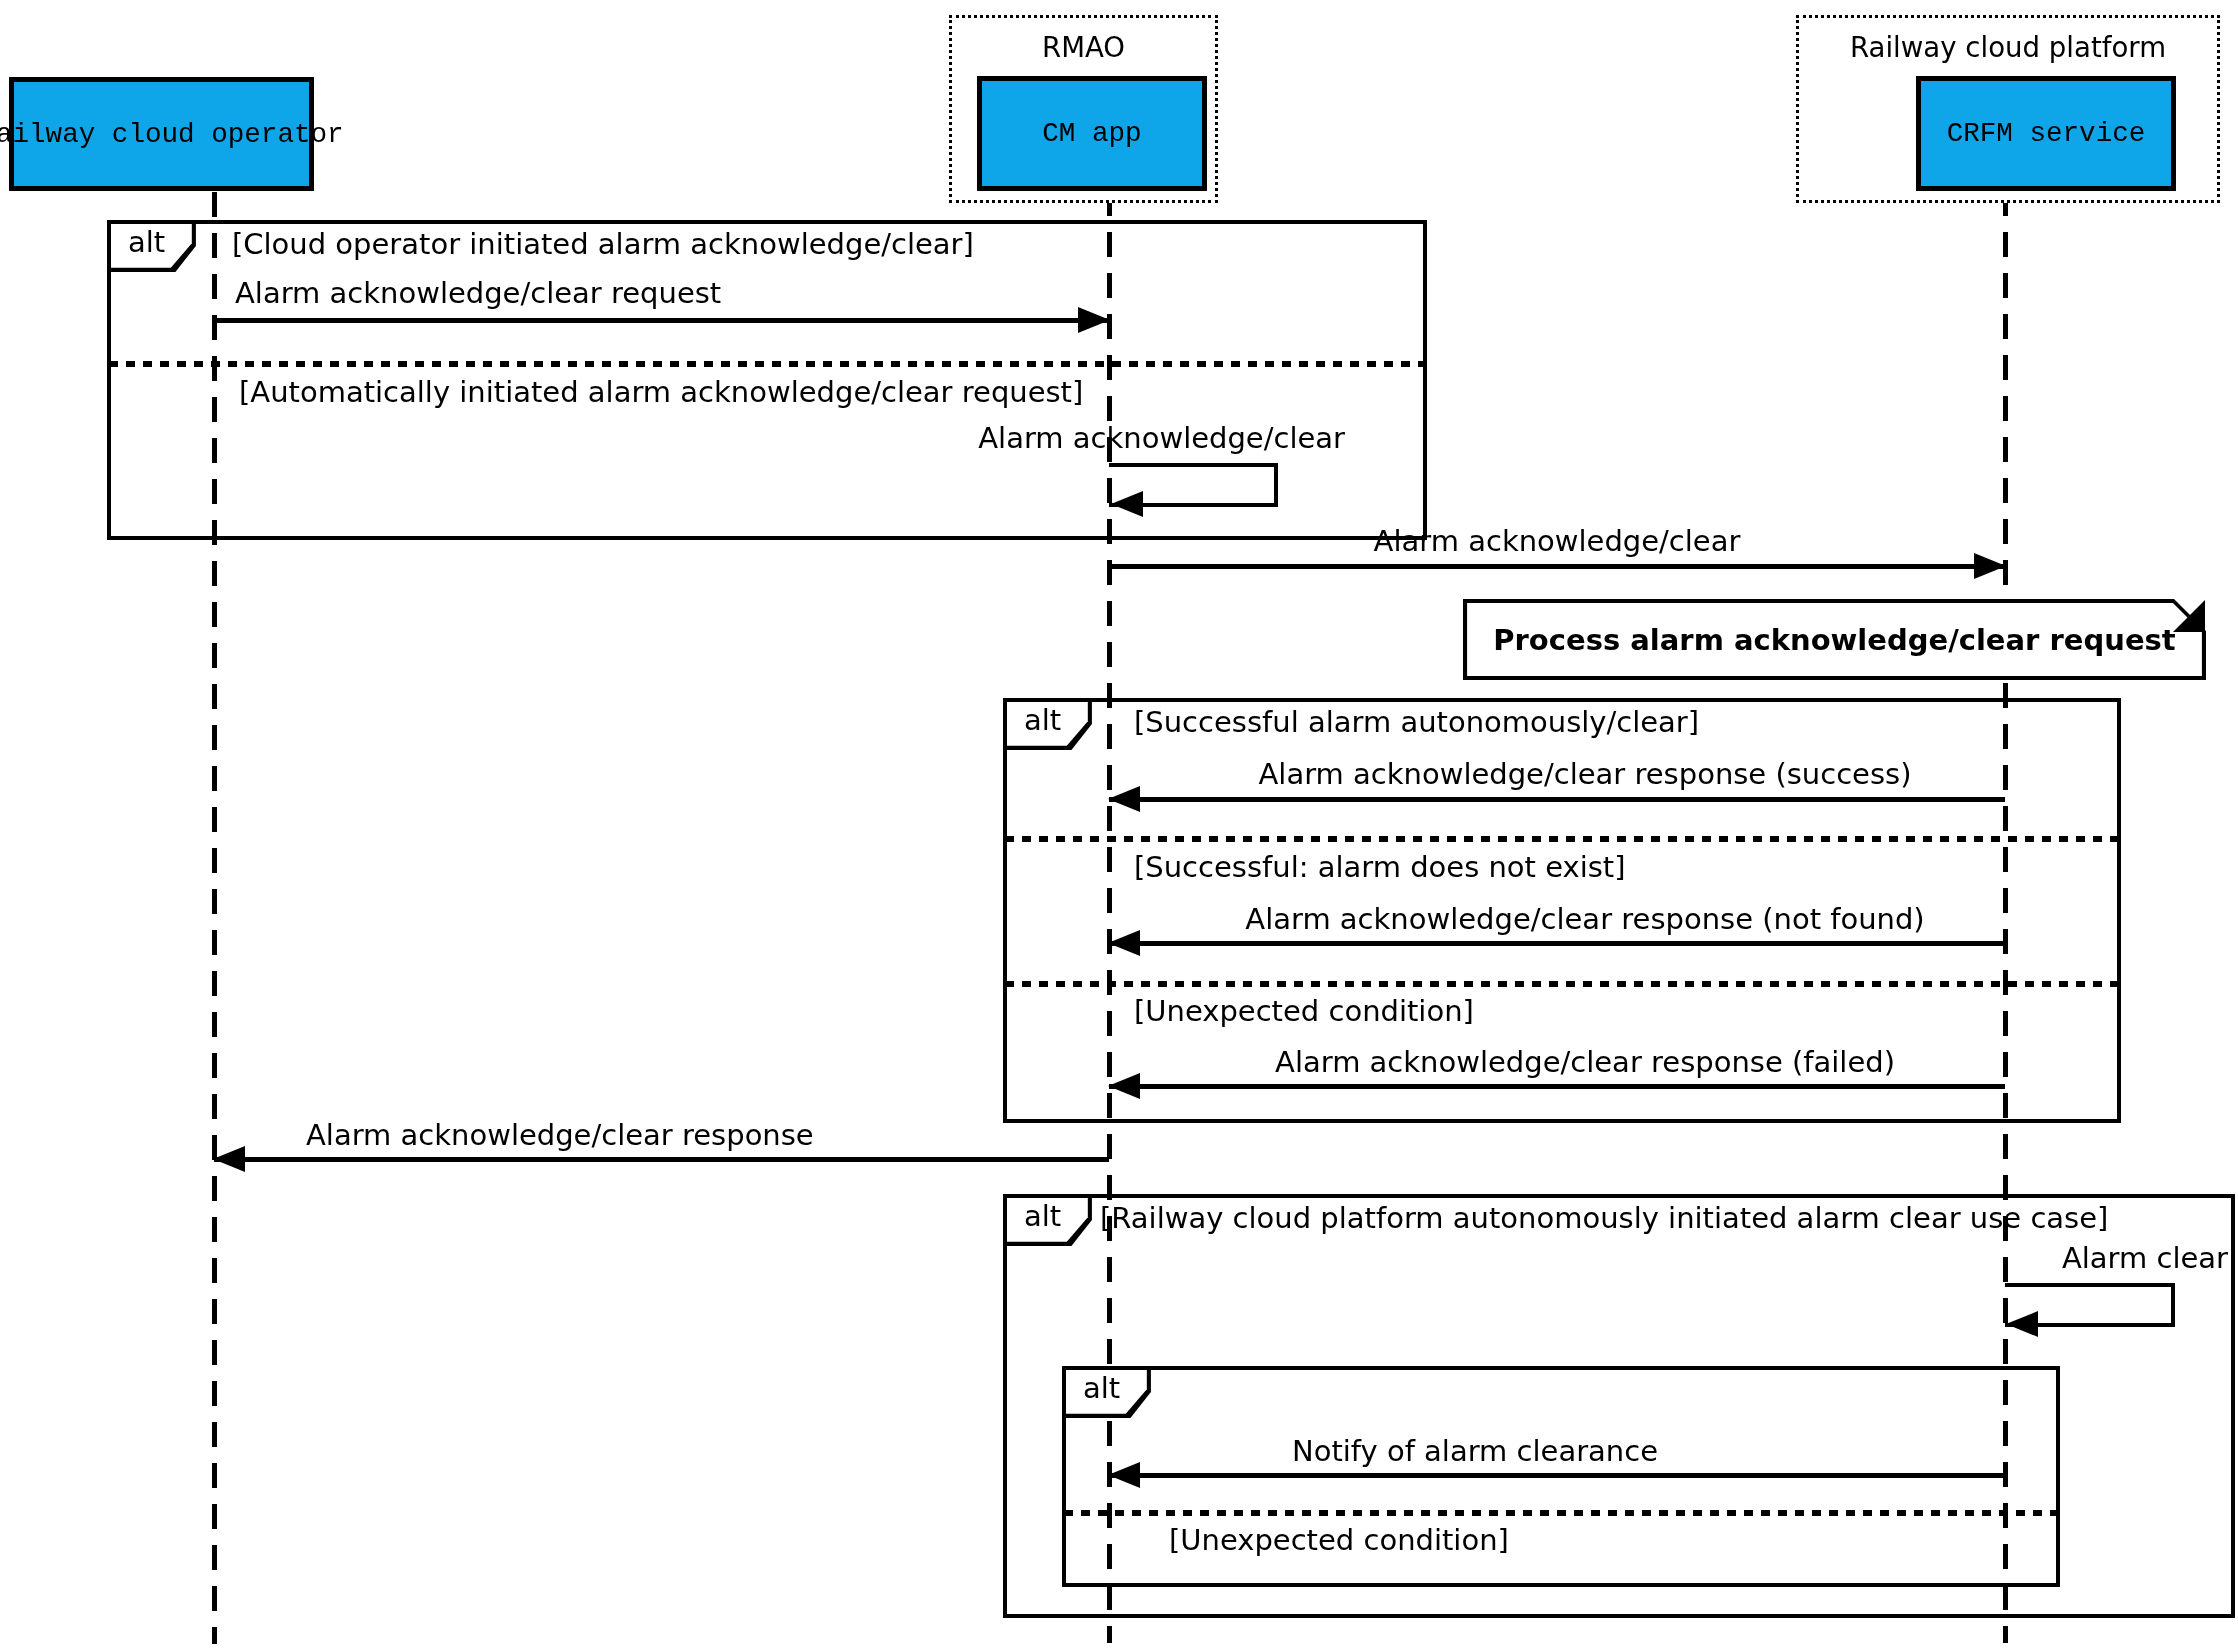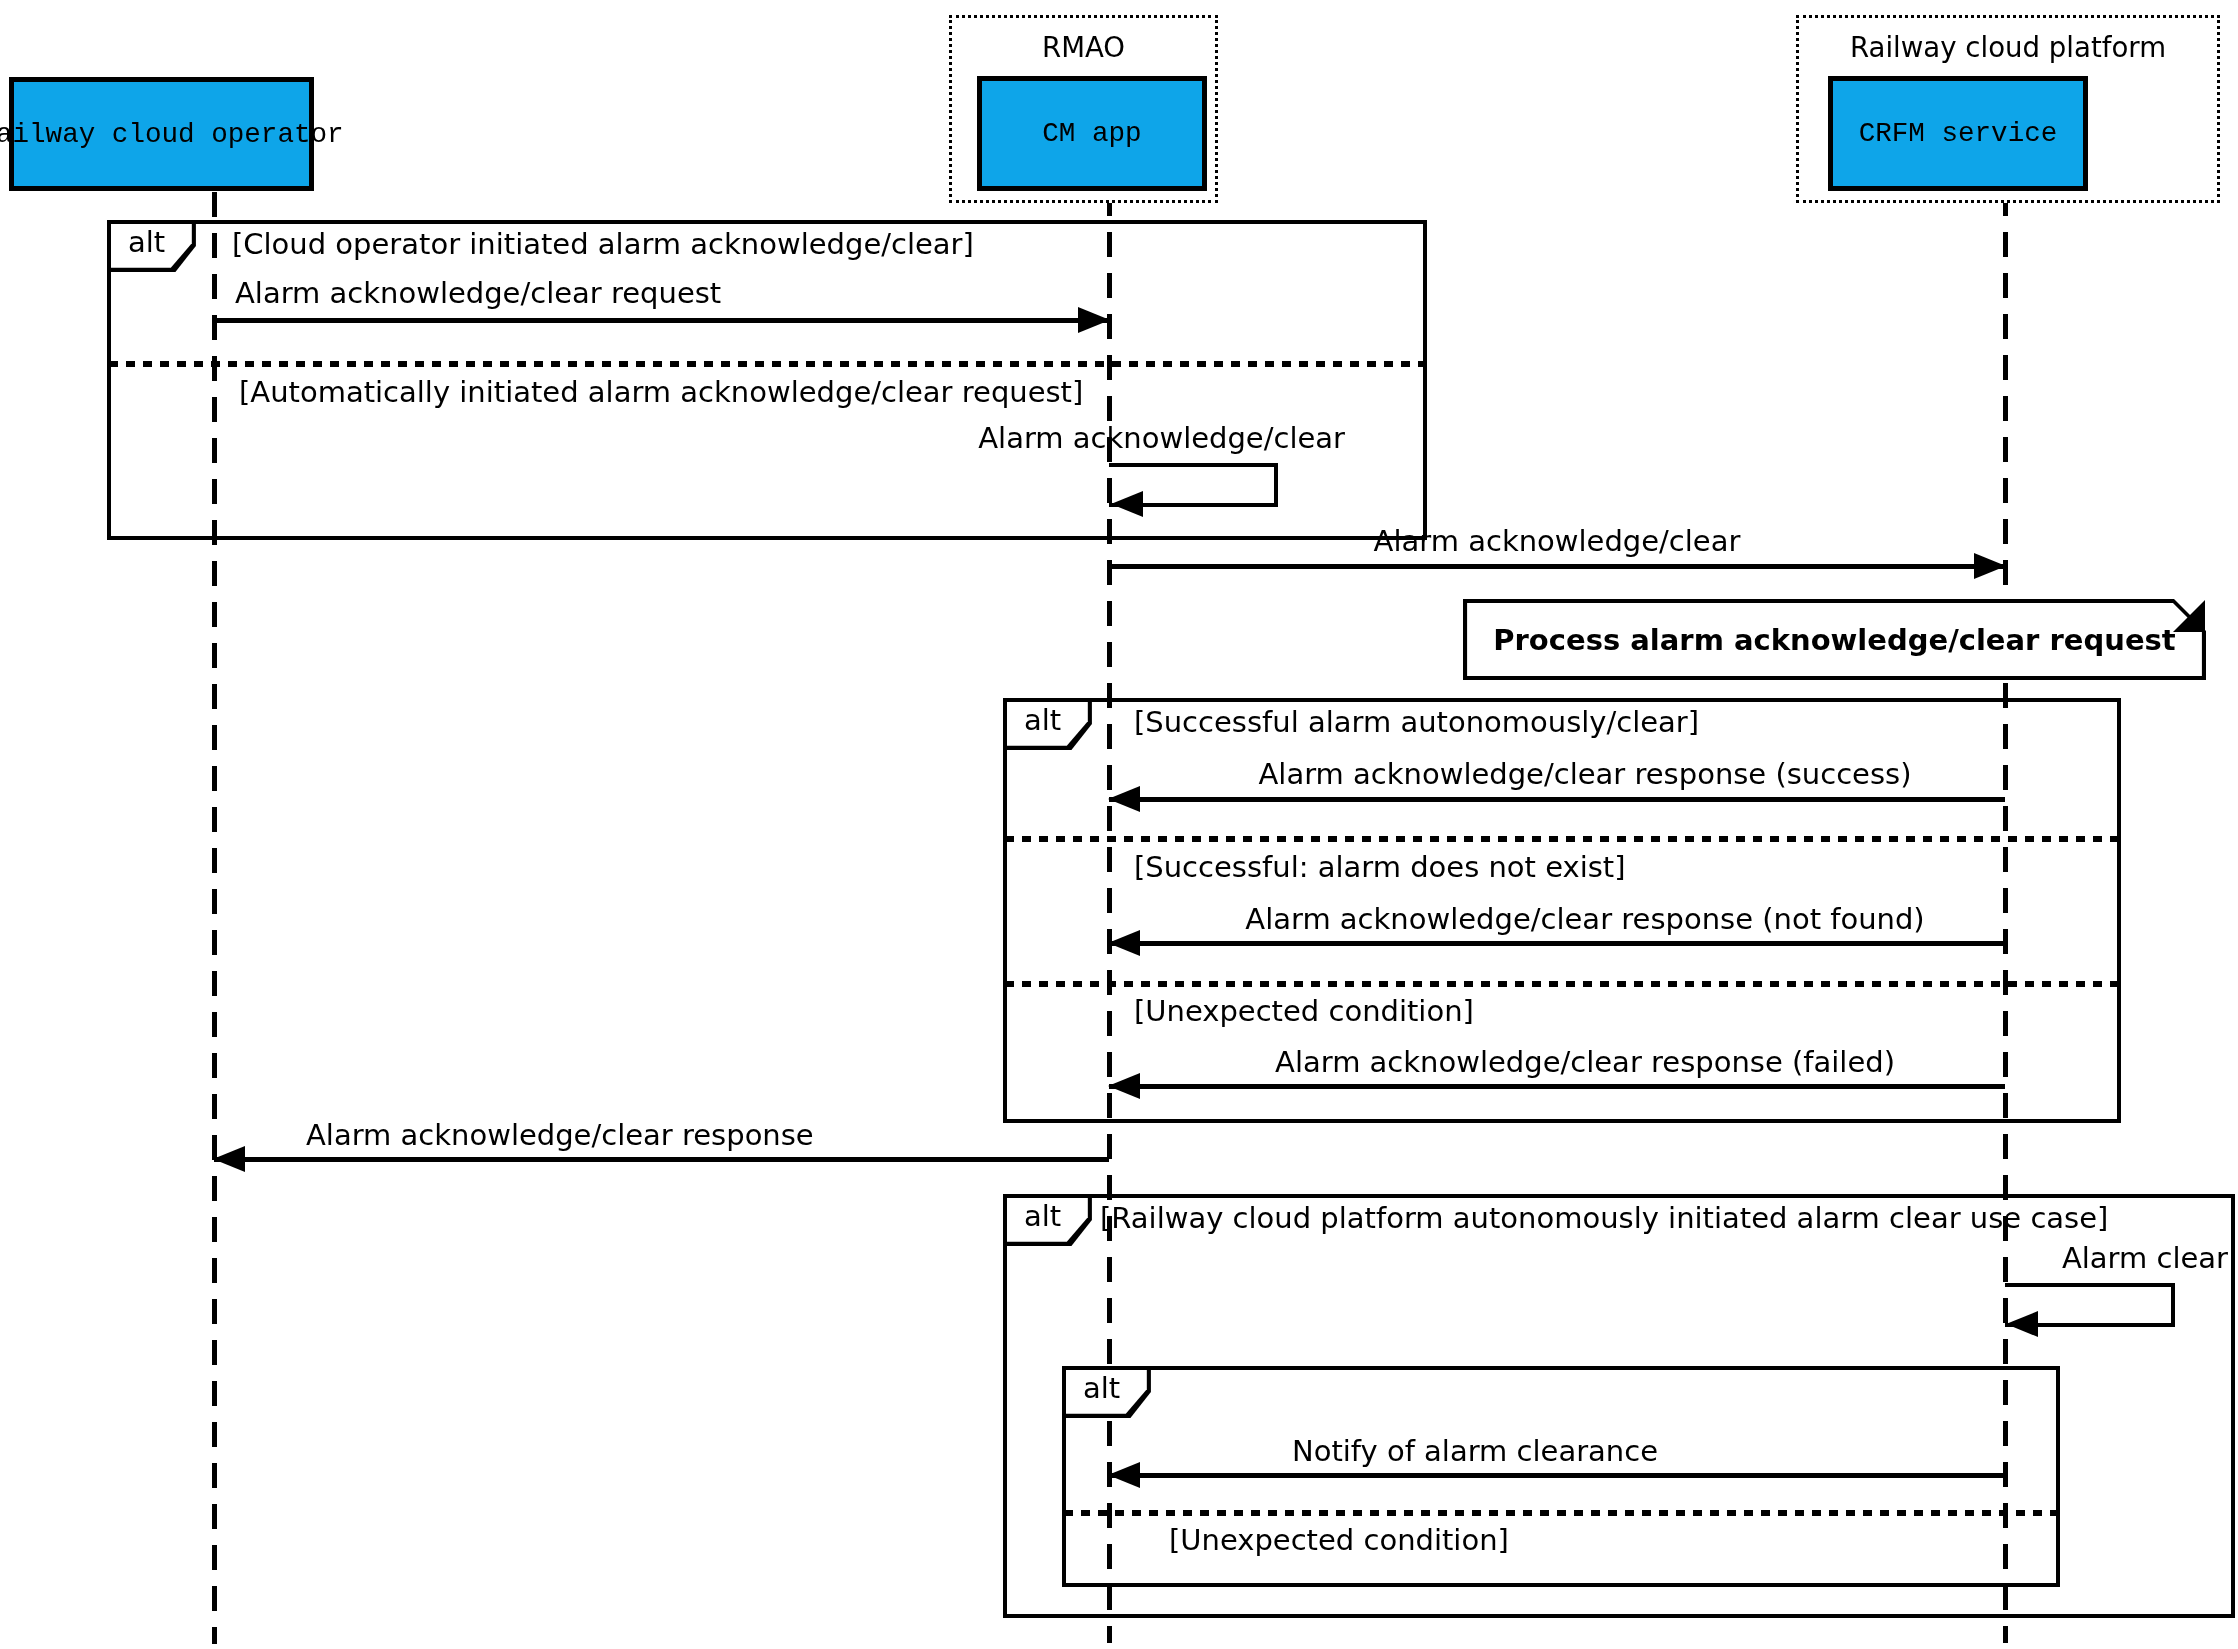--- a/index.html
+++ b/index.html
@@ -118,21 +118,21 @@
   <div class="group-box" style="left:949px;top:15px;width:269px;height:188px">
     <div class="group-label">RMAO</div>
   </div>
   <div class="head-box" style="left:977px;top:76px;width:230px;height:115px">
     <span>CM app</span>
   </div>
 
   <div class="group-box" style="left:1796px;top:15px;width:424px;height:188px">
     <div class="group-label">Railway cloud platform</div>
   </div>
-  <div class="head-box" style="left:1828px;top:76px;width:260px;height:115px">
+  <div class="head-box" style="left:1916px;top:76px;width:260px;height:115px">
     <span>CRFM service</span>
   </div>
 
   <div class="frame" style="left:107px;top:220px;width:1320px;height:320px">
     <div class="tab">
       <div class="tab-bg"></div>
       <div class="tab-fg"></div>
       <div class="tab-label">alt</div>
     </div>
   </div>

